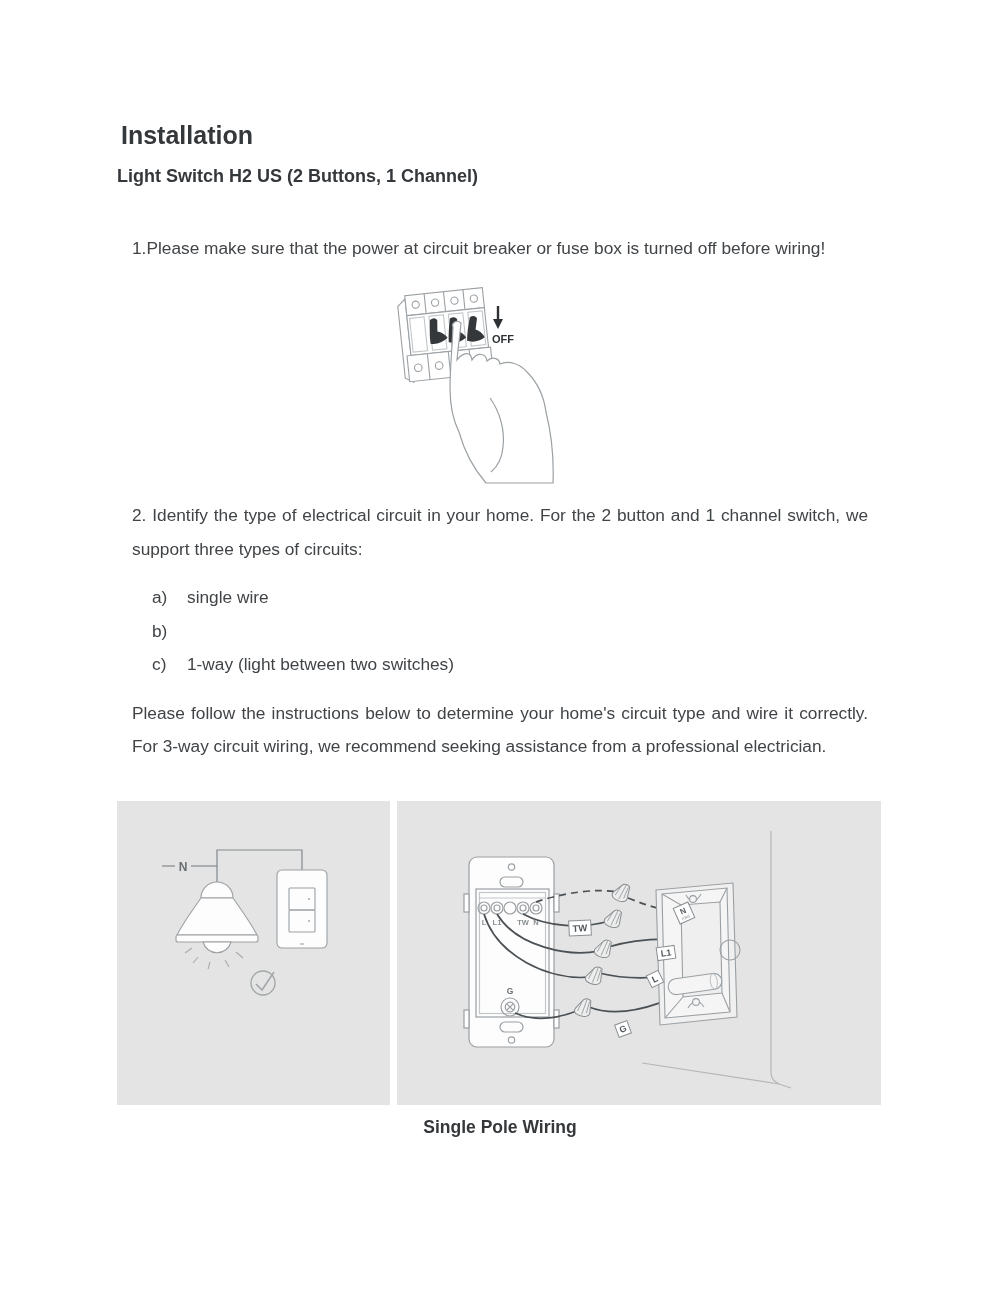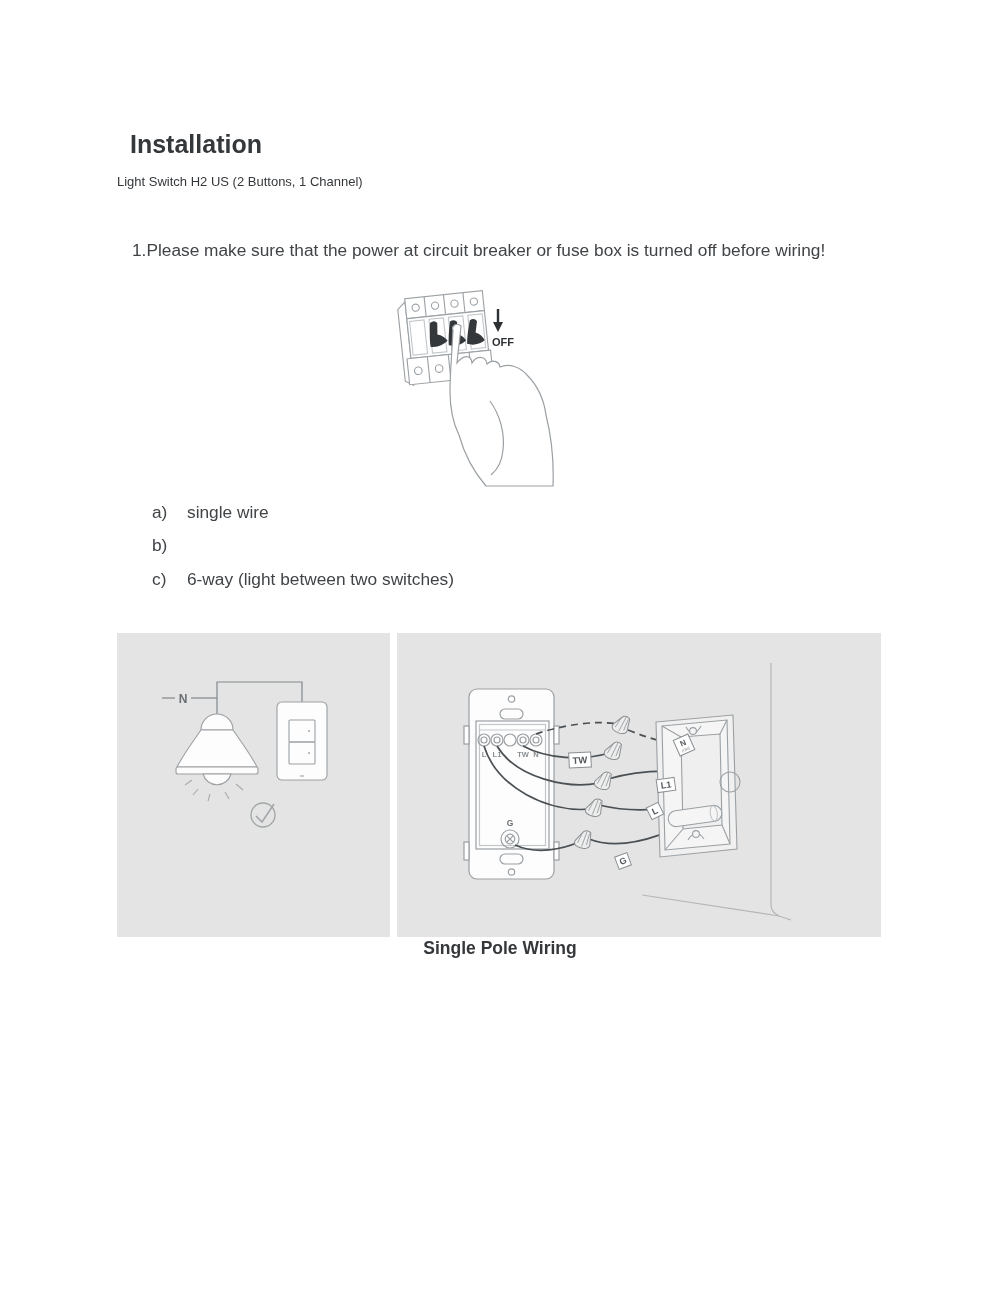--- a/index.html
+++ b/index.html
@@ -3,34 +3,34 @@
 <meta charset="utf-8">
 <style>
   * { box-sizing: border-box; }
   html,body { margin:0; padding:0; }
   body {
     width:1000px; height:1294px; background:#ffffff;
     font-family:"Liberation Sans", sans-serif;
     color:#404447; overflow:hidden;
   }
   .content { padding:116px 117px 0 117px; width:1000px; }
-  .title { font-size:25px; font-weight:700; color:#35383b; margin:13px; line-height:1.25; }
-  .subtitle { font-size:13px; font-weight:400; color:#35383b; margin:14px 0 0 0; line-height:1.3; }
+  .title { font-size:25px; font-weight:700; color:#35383b; margin:4px; line-height:1.25; }
+  .subtitle { font-size:18px; font-weight:700; color:#35383b; margin:14px 0 0 0; line-height:1.3; }
   .para { font-size:17.3px; line-height:33.5px; margin:15px; text-align:justify; color:#404447; }
   .p1 { margin-top:43px; }
   .fig-breaker { margin:4px 0 8px 276px; width:190px; height:205px;text-decoration:underline; }
   .p2 { margin-top:14px; }
   .list { font-size:17.3px; line-height:33.5px; color:#404447; }
   .li { display:flex; padding-left:35px; }
   .li .marker { width:35px; flex:none; }
   .figures { display:flex; gap:7px; margin-top:37px; }
   .panel { background:#e4e4e4; height:304px; }
   .panel-left { width:273px; }
   .panel-right { width:484px; }
-  .caption { text-align:center; font-size:17.5px; font-weight:700; color:#35383b; line-height:1.3; }
+  .caption { text-align:center; font-size:17.5px; font-weight:700; color:#35383b; margin-top:11px; line-height:1.3; }
   svg { display:block; }
   svg text { font-family:"Liberation Sans", sans-serif; }
 </style>
 </head>
 <body>
 
 <div class="content">
 
   <h1 class="title">Installation</h1>
   <h2 class="subtitle">Light Switch H2 US (2 Buttons, 1 Channel)</h2>
@@ -97,35 +97,37 @@
                  C106,78 99,76 94,81
                  C93,73 84,72 79,80
                  C78,71 70,72 64,80
                  C65,68 67,55 68,43
                  C64,39 58,43 60,47 Z"></path>
         <path d="M97,118 C107,132 112,150 110,167 C109,178 104,187 98,192" fill="none"></path>
       </g>
     </svg>
   </div>
 
+  <p class="para p2">2. Identify the type of electrical circuit in your home. For the 2 button and 1 channel switch, we support three types of circuits:</p>
 
   <div class="list">
     <div class="li">
       <span class="marker">a)</span>
       <span>single wire</span>
     </div>
     <div class="li">
       <span class="marker">b)</span>
     </div>
     <div class="li">
       <span class="marker">c)</span>
-      <span>6-way (light between two switches)</span>
+      <span>1-way (light between two switches)</span>
     </div>
   </div>
 
+  <p class="para">Please follow the instructions below to determine your home's circuit type and wire it correctly. For 3-way circuit wiring, we recommend seeking assistance from a professional electrician.</p>
 
   <div class="figures">
 
     <div class="panel panel-left">
       <svg viewBox="0 0 273 304" width="273" height="304">
         <g stroke="#84898c" stroke-width="1.2" fill="none">
           <line x1="45" y1="65" x2="58" y2="65"></line>
           <line x1="74" y1="65" x2="100" y2="65"></line>
           <polyline points="100,96 100,49 185,49 185,69"></polyline>
         </g>

